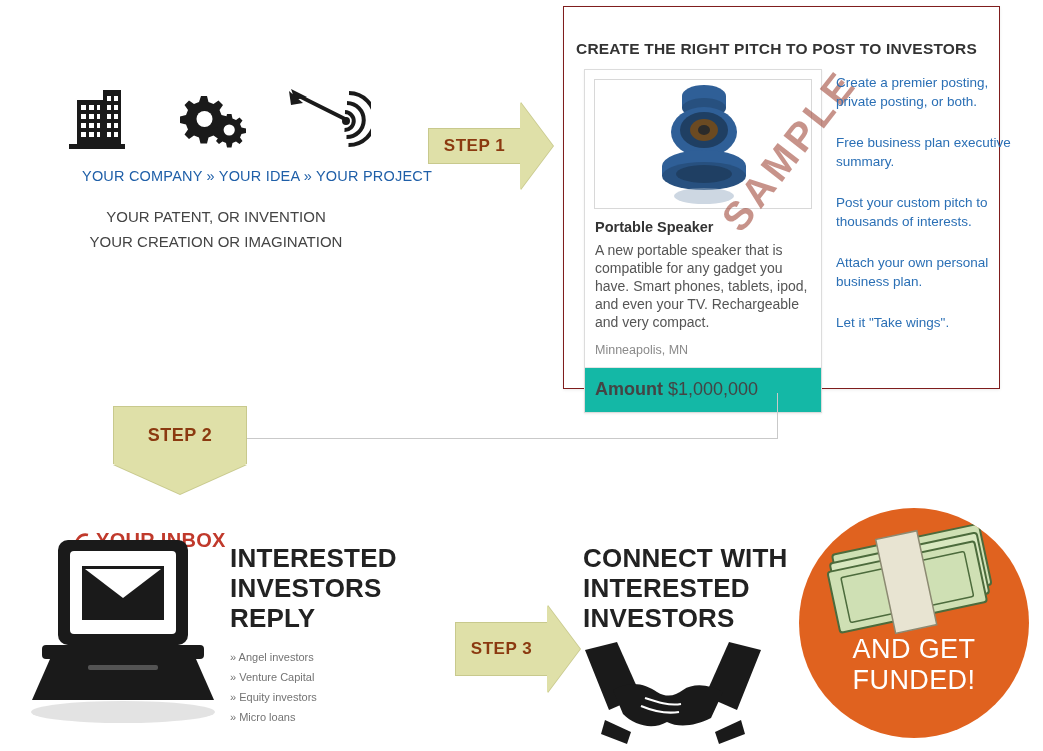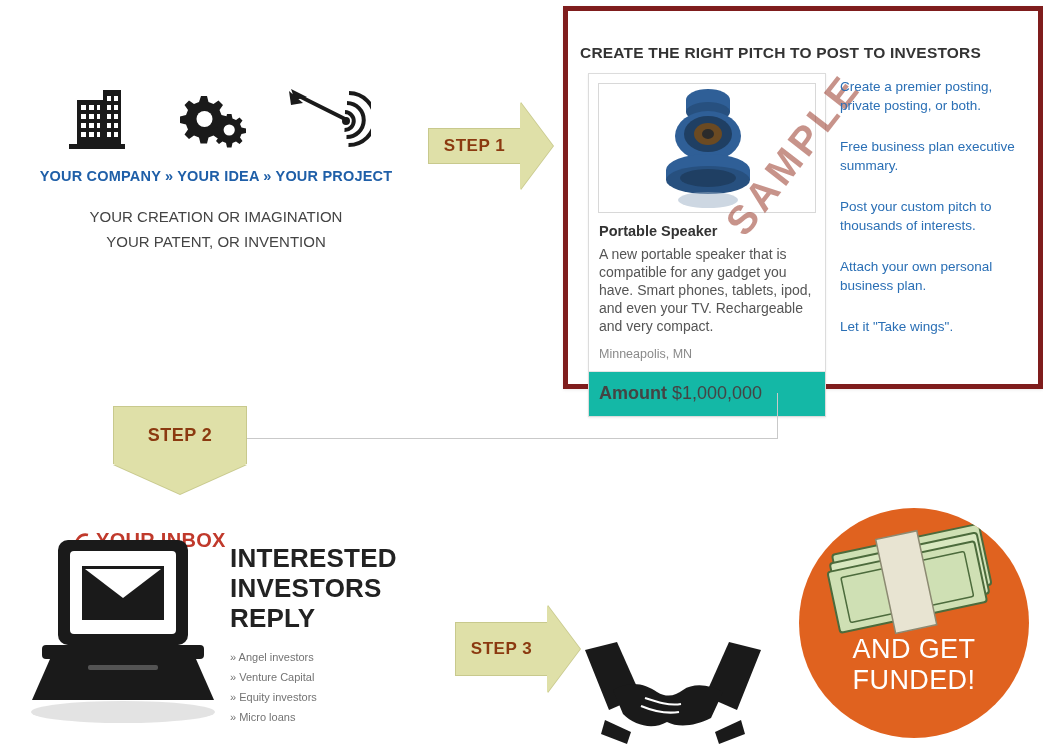--- a/index.html
+++ b/index.html
@@ -54,24 +54,25 @@
   .icon-row {
     display: flex;
     align-items: center;
     justify-content: center;
     gap: 38px;
     height: 82px;
     margin-bottom: 6px;
   }
   .cloud-title {
     color: #1f5fa8;
-    font-weight: bold;
+    font-weight: normal;
     font-size: 14.5px;
     letter-spacing: 0.2px;
     margin-bottom: 20px;
+    text-align: right;
   }
   .cloud-sub {
     color: #444444;
     font-size: 15px;
     line-height: 25px;
   }
 
   
   .arrow-right {
     position: absolute;
@@ -161,24 +162,24 @@
     height: 45px;
     border-left: none;
     border-right: 1px solid #c9c9c9;
   }
 
   
   #pitch-panel {
     position: absolute;
     left: 563px;
     top: 6px;
-    width: 480px;
+    width: 437px;
     height: 383px;
     background: #ffffff;
-    border: 5px solid #7f1d1d;
+    border: 1px solid #7f1d1d;
     box-shadow: 0 1px 3px rgba(0,0,0,0.08);
     box-sizing: border-box;
   }
   .panel-title {
     position: absolute;
     left: 12px;
     top: 33px;
     font-size: 15.5px;
     font-weight: bold;
     color: #333333;
@@ -403,22 +404,22 @@
               <path d="M58 27 a9 9 0 1 1 -0.5 18" stroke-width="4"></path>
               <path d="M6 8 L60 35" stroke-width="4"></path>
             </g>
             <path d="M4 4 L20 12 L8 15 Z" fill="#1a1a1a"></path>
             <path d="M2 6 L16 18 L4 20 Z" fill="#1a1a1a"></path>
             <circle cx="59" cy="36" r="4" fill="#1a1a1a"></circle>
           </svg>
         </span>
       </div>
       <div class="cloud-title">YOUR COMPANY » YOUR IDEA » YOUR PROJECT</div>
+      <div class="cloud-sub">YOUR PATENT, OR INVENTION</div>
       <div class="cloud-sub">YOUR CREATION OR IMAGINATION</div>
-      <div class="cloud-sub">YOUR PATENT, OR INVENTION</div>
     </div>
   </div>
 
   <div class="arrow-right" id="step1-arrow">
     <div class="arrow-body">
       <span class="arrow-label">STEP 1</span>
     </div>
     <div class="arrow-head"></div>
   </div>
 
@@ -502,20 +503,23 @@
     </div>
   </div>
 
   <div class="arrow-right" id="step3-arrow">
     <div class="arrow-body">
       <span class="arrow-label">STEP 3</span>
     </div>
     <div class="arrow-head"></div>
   </div>
 
+  <div id="connect-block">
+    <div class="big-head">CONNECT WITH INTERESTED INVESTORS</div>
+  </div>
 
   <div id="handshake">
     <svg width="180" height="105" viewBox="0 0 180 105">
       <path d="M2 10 L34 2 L58 56 L26 70 Z" fill="#1a1a1a"></path>
       <path d="M178 10 L146 2 L122 56 L154 70 Z" fill="#1a1a1a"></path>
       <path d="M30 50 C48 40 62 44 74 52 C84 58 92 56 100 50 C110 43 126 44 140 52 L128 78 C112 86 96 88 84 82 C70 90 52 86 40 74 Z" fill="#1a1a1a"></path>
       <path d="M62 58 C74 62 86 66 98 64" stroke="#ffffff" stroke-width="2.2" fill="none"></path>
       <path d="M58 66 C70 71 84 74 96 72" stroke="#ffffff" stroke-width="2.2" fill="none"></path>
       <path d="M22 80 L48 92 L44 104 L18 94 Z" fill="#1a1a1a"></path>
       <path d="M158 80 L132 92 L136 104 L162 94 Z" fill="#1a1a1a"></path>

